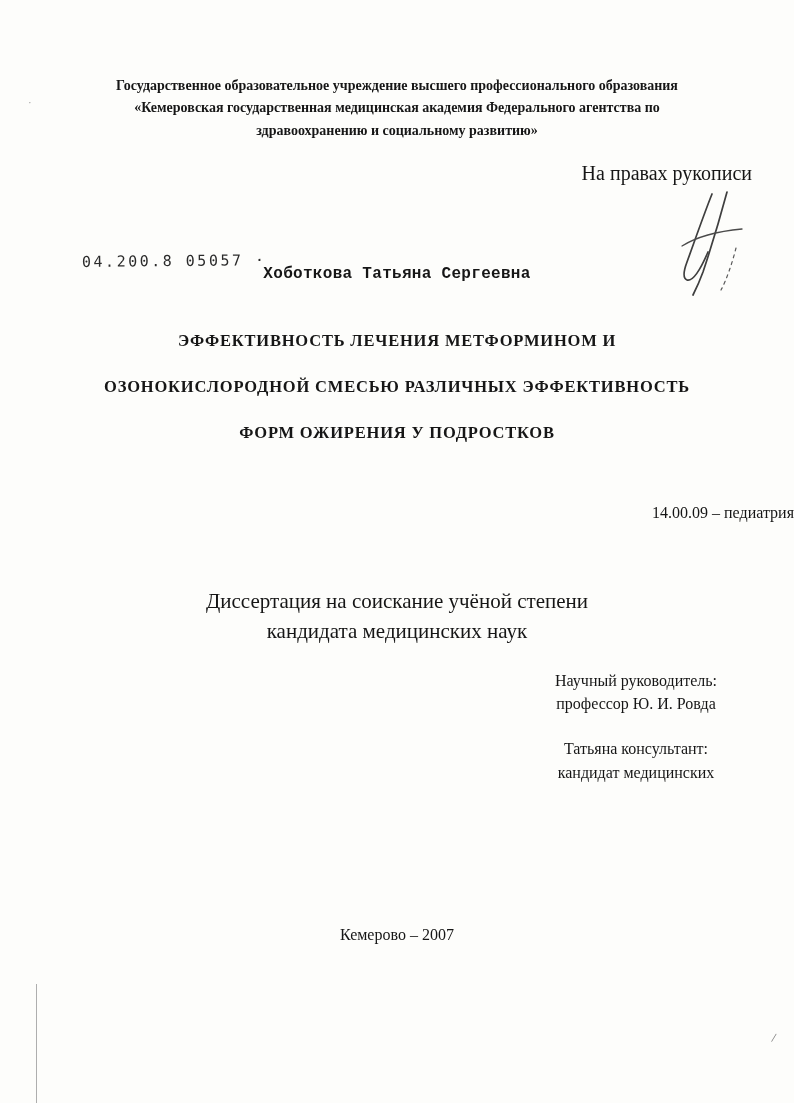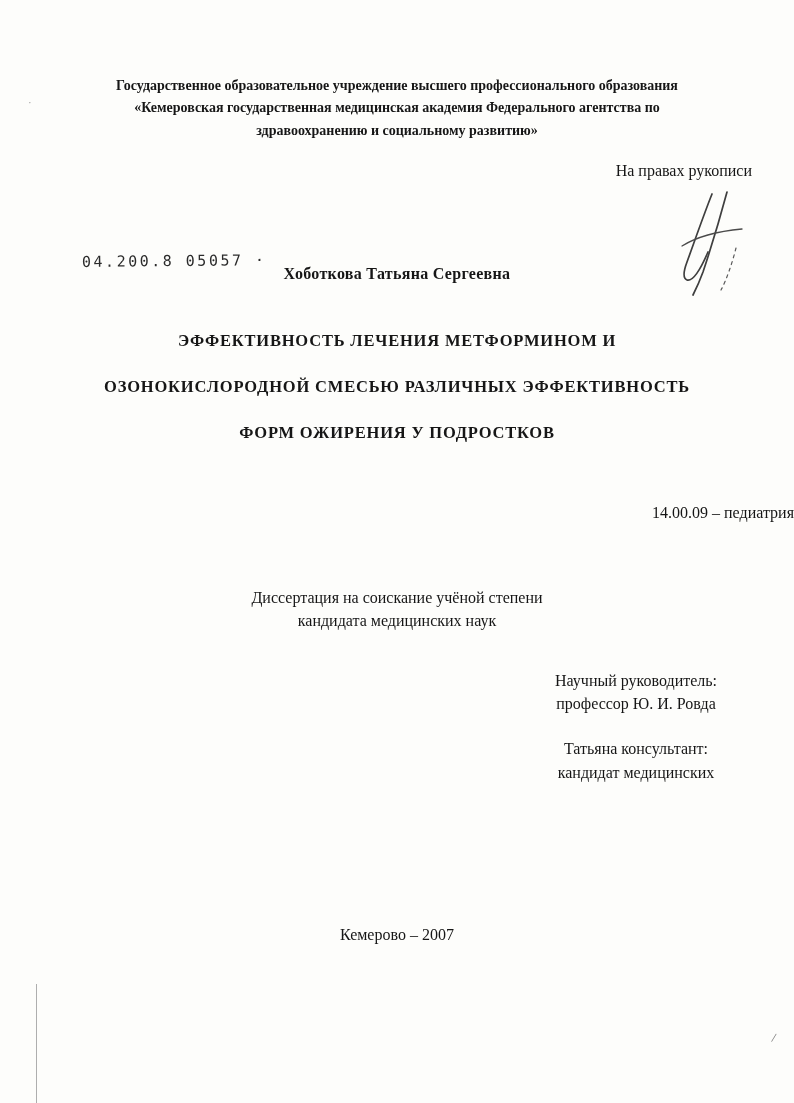--- a/index.html
+++ b/index.html
@@ -26,21 +26,21 @@
     text-align: center;
     font-weight: bold;
     font-size: 14px;
     line-height: 1.6;
     margin-top: 11px;
   }
   .manuscript-note {
     position: absolute;
     top: 162px;
     right: 42px;
-    font-size: 16px;
+    font-size: 20px;
   }
   .signature {
     position: absolute;
     top: 190px;
     right: 46px;
     width: 84px;
     height: 108px;
   }
   .stamp {
     position: absolute;
@@ -55,20 +55,21 @@
   }
   .author {
     position: absolute;
     top: 265px;
     left: 0;
     width: 100%;
     text-align: center;
     font-weight: bold;
     font-size: 16px;
     letter-spacing: 0.3px;
+    font-family: Liberation Mono, monospace;
   }
   .title {
     position: absolute;
     top: 331px;
     left: 50%;
     transform: translateX(-50%);
     width: 690px;
     text-align: center;
     font-weight: bold;
     font-size: 16.5px;
@@ -84,21 +85,21 @@
     width: 100%;
     text-align: right;
     font-size: 16px;
   }
   .dissertation {
     position: absolute;
     top: 586px;
     left: 0;
     width: 100%;
     text-align: center;
-    font-size: 16px;
+    font-size: 21px;
     line-height: 1.45;
   }
   .advisors {
     position: absolute;
     top: 669px;
     right: 36px;
     width: 244px;
     text-align: center;
     font-size: 16px;
     line-height: 1.45;

